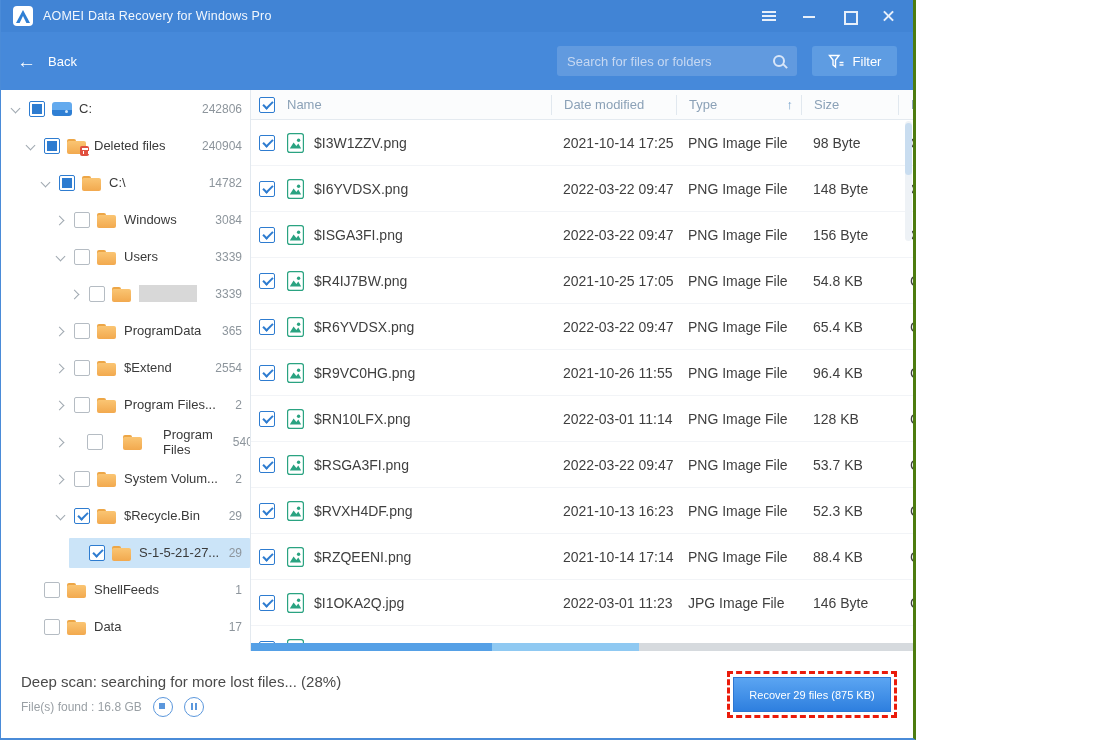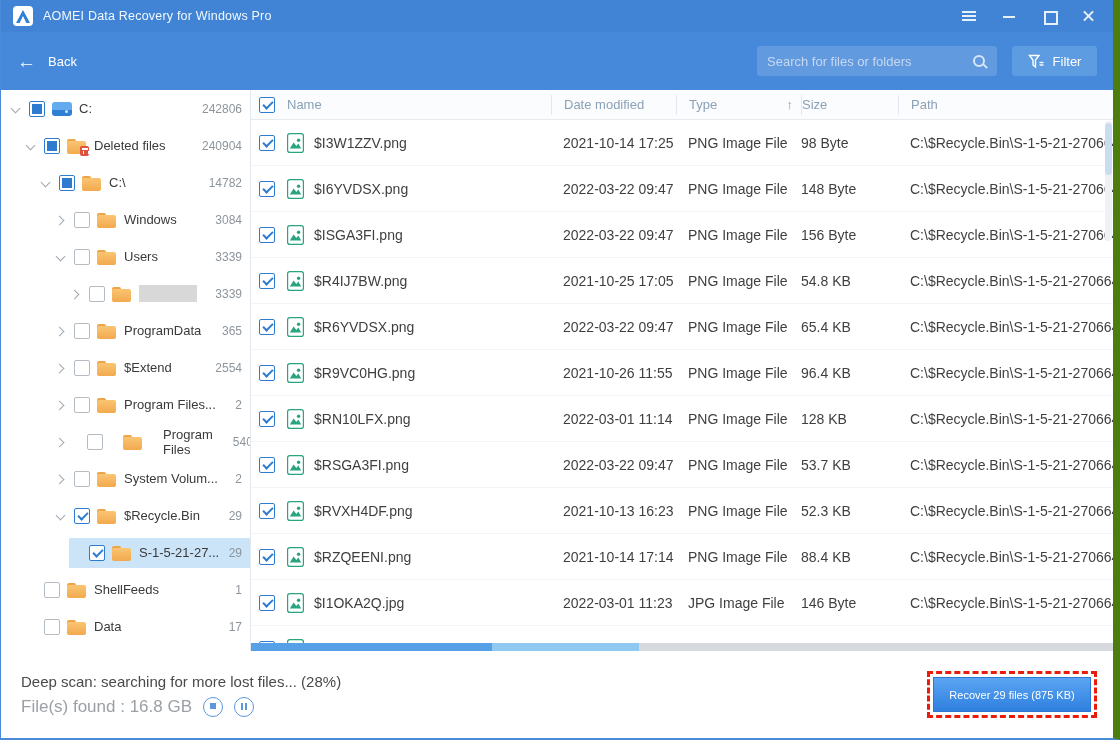--- a/index.html
+++ b/index.html
@@ -1,19 +1,19 @@
 <!DOCTYPE html>
 <html><head>
 <meta charset="utf-8">
 <style>
   * { box-sizing: border-box; margin: 0; padding: 0; }
   html,body { width:1120px; height:740px; overflow:hidden; }
   body { font-family:"Liberation Sans", sans-serif; }
-  .window { width:1120px; height:740px; display:flex; flex-direction:column; background:#22c55e;
-            border-left:1px solid #4a8bd8; border-right:7px solid #4d7c0f; border-bottom:2px solid #4a8bd8; }
+  .window { width:916px; height:740px; display:flex; flex-direction:column; background:#22c55e;
+            border-left:1px solid #4a8bd8; border-right:3px solid #4d7c0f; border-bottom:2px solid #4a8bd8; }
 
   
   .titlebar { height:32px; background:#4184d5; display:flex; align-items:center; padding:0 12px; color:#f2f7fd; flex:none; }
   .logo { width:20px; height:20px; background:#fff; border-radius:4px; display:flex; align-items:center; justify-content:center; margin-right:10px; flex:none; }
   .app-title { font-size:12.5px; letter-spacing:.2px; }
   .win-controls { margin-left:auto; display:flex; align-items:center; gap:24px; padding-right:4px; }
   .wc { width:16px; height:16px; position:relative; display:inline-block; cursor:default; }
   .ham span { position:absolute; left:1px; width:14px; height:2px; background:#e8f0fa; }
   .ham span:nth-child(1){top:3px} .ham span:nth-child(2){top:7px} .ham span:nth-child(3){top:11px}
   .min::after { content:''; position:absolute; left:2px; top:8px; width:12px; height:2px; background:#e8f0fa; }
@@ -60,39 +60,39 @@
   .tree-count { margin-left:auto; font-size:12px; color:#8d959c; }
 
   
   .main { flex:1; display:flex; flex-direction:column; min-width:0; position:relative; background:#fff; }
   .thead { height:30px; flex:none; display:flex; align-items:center; font-size:13px; color:#8ba1b7; background:#fbfcfd; border-bottom:1px solid #e4eaf0; }
   .cell { flex:none; display:flex; align-items:center; overflow:hidden; white-space:nowrap; }
   .c1 { width:36px; padding-left:8px; }
   .c2 { width:264px; gap:10px; }
   .c3 { width:125px; padding-left:12px; }
   .c4 { width:125px; padding-left:12px; }
-  .c5 { width:97px;  }
+  .c5 { width:97px;  padding-left:12px; }
   .c6 { flex:1; padding-left:12px; }
   .thead .c3,.thead .c4,.thead .c5,.thead .c6 { border-left:1px solid #e1e8ef; height:20px;text-align:center; }
   .sort-arrow { margin-left:auto; margin-right:8px; color:#6f9cc8; font-size:13px; }
   .rows { flex:1; overflow:hidden; }
   .file-row { height:46px; display:flex; align-items:center; border-bottom:1px solid #f2f4f7; font-size:14px; color:#3f3f3f; }
   .file-icon { width:17px; height:20px; flex:none; display:inline-flex; }
   .vscroll { position:absolute; right:1px; top:31px; width:7px; height:120px; background:#eef2f6; border-radius:4px; }
   .vscroll-thumb { position:absolute; top:2px; left:0; width:7px; height:52px; background:#c9ddf0; border-radius:4px; }
 
   .hscroll { height:8px; flex:none; background:#d6dade; position:relative; }
   .hscroll-thumb { position:absolute; left:0; top:0; height:8px; width:388px;
                    background:linear-gradient(90deg,#55a0e6 0 62%,#8fc9f2 62% 100%); }
 
   
   .statusbar { height:87px; flex:none; display:flex; align-items:center; padding:0 16px 0 20px; background:#fff; }
   .status-left { display:flex; flex-direction:column; gap:7px; }
   .scan-line { font-size:15px; color:#4a4a4a; }
-  .found-line { font-size:17px; color:#9aa0a5; display:flex; align-items:center; gap:11px; }
+  .found-line { font-size:12px; color:#9aa0a5; display:flex; align-items:center; gap:11px; }
   .circle-btn { width:20px; height:20px; border:1.5px solid #5b97dc; border-radius:50%; position:relative; flex:none; display:inline-block; }
   .stop::after { content:''; position:absolute; left:5.5px; top:5.5px; width:6px; height:6px; background:#5b97dc; }
   .pause::before,.pause::after { content:''; position:absolute; top:5px; width:2px; height:7px; background:#5b97dc; }
   .pause::before{ left:6px; } .pause::after{ left:10px; }
   .recover-wrap { margin-left:auto; border:3px dashed #ea1b0b; padding:3px; }
   .recover-btn { width:158px; height:35px; border:1px solid #2d77d2; background:linear-gradient(180deg,#5ba5f2,#2e7fdf);
                  color:#fff; font-size:11px; display:flex; align-items:center; justify-content:center; cursor:default; }
 </style>
 </head>
 <body>

